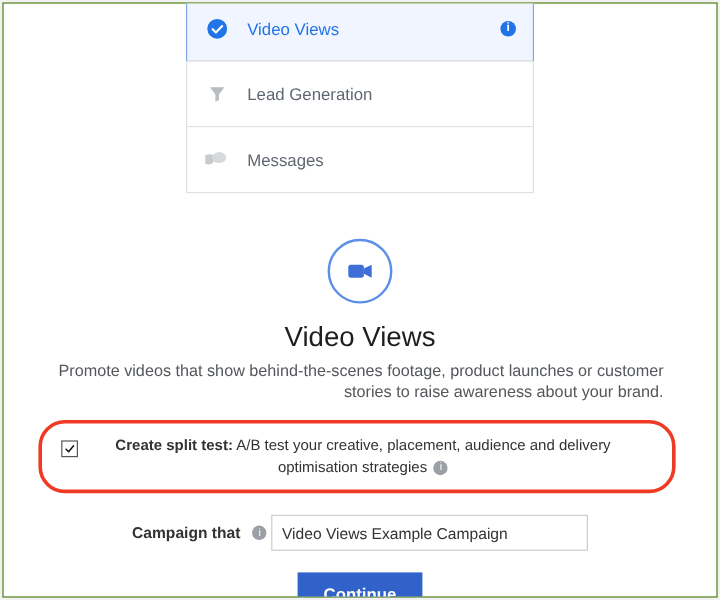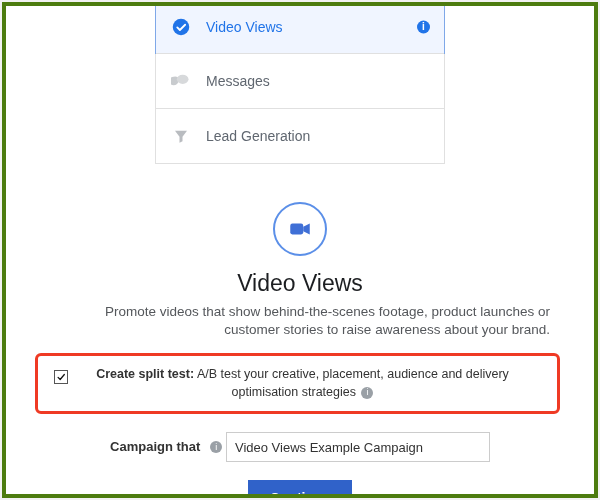--- a/index.html
+++ b/index.html
@@ -5,21 +5,21 @@
   * { box-sizing: border-box; }
   html,body { margin:0; padding:0; }
   body {
     width:600px; height:500px;
     font-family: -apple-system, BlinkMacSystemFont, "Segoe UI", Helvetica, Arial, sans-serif;
     background:#f2f2f2;
     color:#1c1e21;
   }
   .outer {
     width:596px; height:496px; margin:2px;
-    background:#fff; border:4px solid #4d7c0f;
+    background:#fff; border:1px solid #4d7c0f;
     position:relative; overflow:hidden;
   }
   .objective-list {
     width:290px; margin:0 auto 0 auto; position:relative; top:-6px;
     border:1px solid #e0e0e0; border-top:none;
   }
   .obj-item {
     height:55px; display:flex; align-items:center;
     padding:0 14px; font-size:14px; color:#606770;
     border-top:1px solid #e0e0e0; cursor:pointer;
@@ -38,21 +38,21 @@
     line-height:1;
   }
   .big-icon-wrap { text-align:center; margin-top:32px; }
   .big-circle {
     width:54px; height:54px; border:2px solid #5b8fe8; border-radius:50%;
     display:inline-flex; align-items:center; justify-content:center;
   }
   .heading { text-align:center; font-size:23px; font-weight:400; margin:14px 0 6px; color:#1c1e21; }
   .desc { text-align:right; font-size:13.5px; color:#54575b; line-height:1.35; padding:0 44px; }
   .split-wrap {
-    margin:14px 34px 0 29px; border:3px solid #ef3a24; border-radius:6px;
+    margin:14px 34px 0 29px; border:3px solid #ef3a24; border-radius:22px;
     padding:10px 32px 10px 10px; display:flex; align-items:flex-start;
   }
   .chk {
     width:14px; height:14px; border:1px solid #555; background:#fff; margin:4px 12px 0 6px;
     flex:0 0 auto; display:flex; align-items:center; justify-content:center;
   }
   .chk svg { width:10px; height:10px; }
   .split-text { font-size:12.5px; color:#333; text-align:center; flex:1; line-height:1.4; }
   .split-text .bold { font-weight:700; }
   .info-gray {
@@ -85,35 +85,35 @@
             <circle cx="12" cy="12" r="11" fill="#2174e8"></circle>
             <path d="M7 12.5 L10.5 16 L17.5 9" stroke="#fff" stroke-width="2.4" fill="none" stroke-linecap="round" stroke-linejoin="round"></path>
           </svg>
       </span>
       <span>Video Views</span>
       <span class="info-dot">i</span>
     </div>
 
     <div class="obj-item">
       <span class="obj-icon">
+        <svg viewBox="0 0 24 24" width="18" height="18">
+            <path d="M4 5 H20 L14 13 V19 L10 21 V13 Z" fill="#b9bcc0"></path>
+          </svg>
+      </span>
+      <span>Lead Generation</span>
+    </div>
+
+    <div class="obj-item">
+      <span class="obj-icon">
         <svg viewBox="0 0 24 24" width="20" height="20">
           <path d="M3 7 a6 5 0 1 0 6 5 l3 2 -1 -3 a6 5 0 0 0 -8 -4z" fill="#c8cbce"></path>
           <ellipse cx="14" cy="10" rx="7" ry="5.5" fill="#d7d9db"></ellipse>
         </svg>
       </span>
       <span>Messages</span>
-    </div>
-
-    <div class="obj-item">
-      <span class="obj-icon">
-        <svg viewBox="0 0 24 24" width="18" height="18">
-            <path d="M4 5 H20 L14 13 V19 L10 21 V13 Z" fill="#b9bcc0"></path>
-          </svg>
-      </span>
-      <span>Lead Generation</span>
     </div>
 
   </div>
 
   <div class="big-icon-wrap">
     <span class="big-circle">
       <svg viewBox="0 0 24 24" width="26" height="26">
         <rect x="3" y="7" width="12" height="10" rx="2" fill="#3f6fd6"></rect>
         <path d="M15 10 L21 7 V17 L15 14 Z" fill="#3f6fd6"></path>
       </svg>

